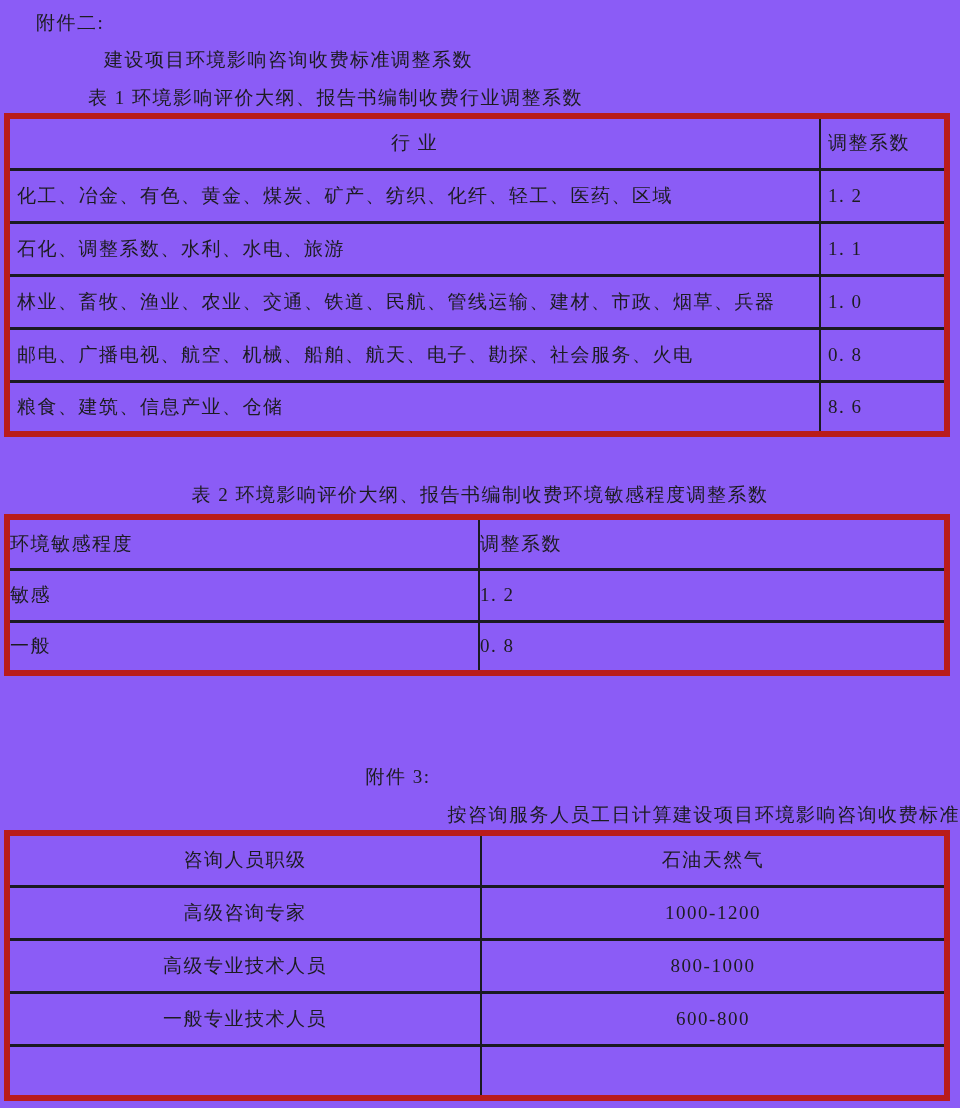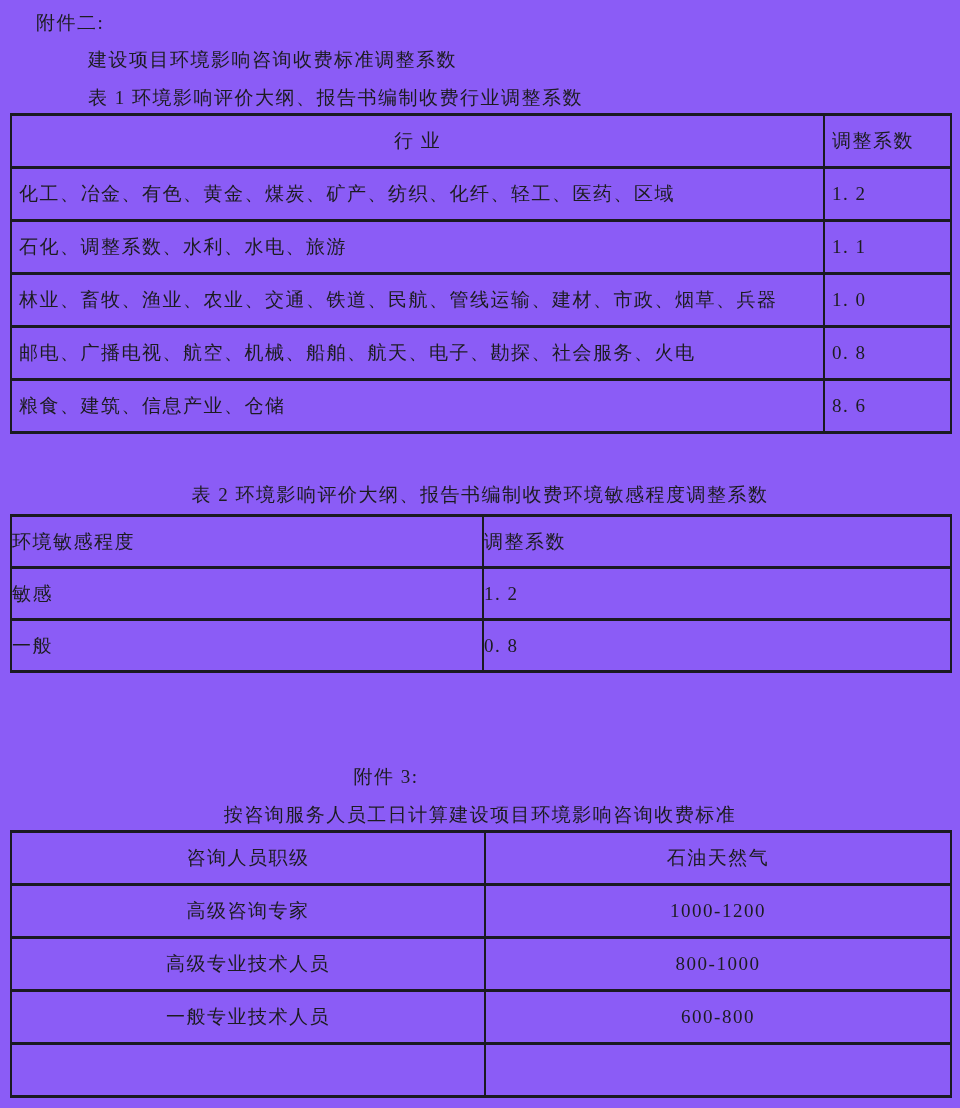--- a/index.html
+++ b/index.html
@@ -12,33 +12,33 @@
     font-family:"Liberation Serif","DejaVu Serif",serif;
     overflow:hidden;
   }
   .page p{margin:0;position:absolute;white-space:nowrap;}
   .txt{
     font-size:19px;
     letter-spacing:1.5px;
     color:#1c1c20;
   }
   .attach2{top:10px;left:36px;}
-  .doctitle{top:47px;left:88px;}
+  .doctitle{top:47px;left:104px;}
   .t1cap{top:85px;left:88px;}
   .t2cap{top:482px;left:0;width:960px;text-align:center;}
-  .attach3{top:764px;left:0;width:772px;text-align:center;}
-  .t3cap{top:802px;left:0;width:960px;text-align:center;}
+  .attach3{top:764px;left:12px;width:772px;text-align:center;}
+  .t3cap{top:802px;left:0;width:960px;text-align:right;}
 
   table.t{
     position:absolute;
-    left:10px;
+    left:4px;
     width:940px;
     border-collapse:collapse;
     table-layout:fixed;
-    border:1px solid #b91c1c;
+    border:6px solid #b91c1c;
     padding-left:20px;
   }
   table.t td{
     border:2px solid #1a1a20;
     border-top-width:3px;
     border-bottom-width:3px;
     vertical-align:middle;
     font-size:19px;
     letter-spacing:1.5px;
     color:#1c1c20;

